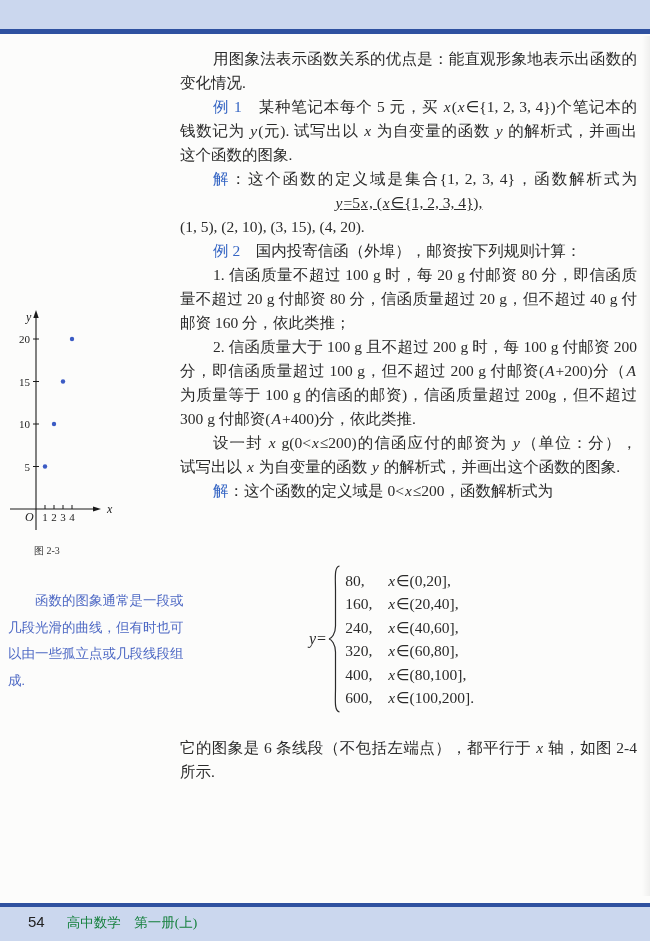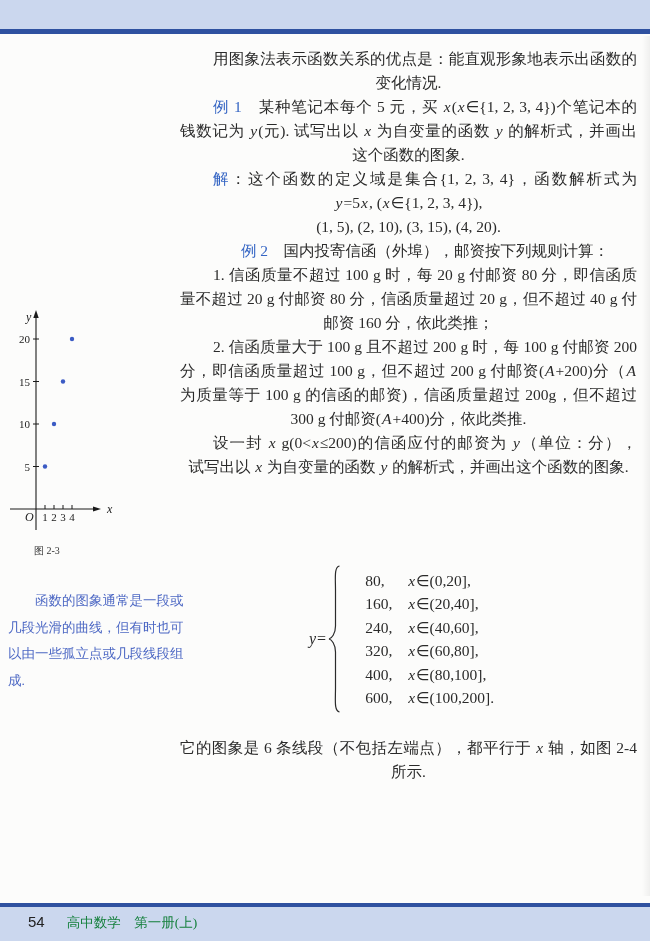--- a/index.html
+++ b/index.html
@@ -11,34 +11,34 @@
   .band-light{position:absolute;left:0;width:650px;}
   #top-band{top:0;height:29px;}
   #top-rule{position:absolute;left:0;top:29px;width:650px;height:5px;}
   #bottom-rule{position:absolute;left:0;top:903px;width:650px;height:4px;}
   #edge-shade{position:absolute;right:0;top:36px;width:8px;height:860px;
     background:linear-gradient(to right, rgba(0,0,0,0), rgba(0,0,0,0.05));}
 
   
   #main-lines{position:absolute;left:180px;top:47px;width:457px;}
   #main-lines-after{position:absolute;left:180px;top:736px;width:457px;}
-  .line{height:24px;line-height:24px;font-size:15.5px;white-space:nowrap;text-align:center;}
+  .line{height:24px;line-height:24px;font-size:15.5px;white-space:nowrap;}
   .line.jl{white-space:normal;text-align:justify;text-align-last:justify;}
   .line.ind{padding-left:33px;}
   .line.jl.ind{padding-left:33px;}
-  .line.ctr{text-align:right;text-align-last:center;white-space:nowrap;}
+  .line.ctr{text-align:right;text-align-last:center;white-space:nowrap;text-decoration:underline;}
   .var{font-style:italic;font-family:"Liberation Serif",serif;padding:0 1px;}
   .lbl{color:#3565c4;margin-top:8px;}
 
   
   #formula{position:absolute;left:308px;top:564px;display:flex;align-items:center;}
   #pw-lhs{font-size:16px;margin-right:2px;}
   #pw-brace{flex:none;margin-right:4px;}
   .pw-row{height:23.5px;line-height:23.5px;font-size:15.5px;white-space:nowrap;}
-  .pw-val{display:inline-block;width:42px;margin-left:20px;}
+  .pw-val{display:inline-block;width:42px;}
 
   
   #figure-wrap{position:absolute;left:4px;top:308px;width:115px;height:230px;}
   #fig-caption{position:absolute;left:34px;top:544px;font-size:10px;color:#333;}
   #fig-svg text{font-size:11px;font-family:"Liberation Serif",serif;fill:#222;}
   #fig-svg text.it{font-style:italic;font-size:12px;}
 
   
   #margin-note{position:absolute;left:8px;top:588px;width:172px;color:#4d68c4;}
   .note-line{height:26.5px;line-height:26.5px;font-size:13.5px;white-space:nowrap;}
@@ -114,20 +114,21 @@
       <div class="line ind"><span class="lbl">例 2</span><span>　国内投寄信函（外埠），邮资按下列规则计算：</span></div>
       <div class="line ind jl"><span>1. 信函质量不超过 100 g 时，每 20 g 付邮资 80 分，即信函质</span></div>
       <div class="line jl"><span>量不超过 20 g 付邮资 80 分，信函质量超过 20 g，但不超过 40 g 付</span></div>
       <div class="line "><span>邮资 160 分，依此类推；</span></div>
       <div class="line ind jl"><span>2. 信函质量大于 100 g 且不超过 200 g 时，每 100 g 付邮资 200</span></div>
       <div class="line jl"><span>分，即信函质量超过 100 g，但不超过 200 g 付邮资(</span><span class="var">A</span><span>+200)分（</span><span class="var">A</span></div>
       <div class="line jl"><span>为质量等于 100 g 的信函的邮资)，信函质量超过 200g，但不超过</span></div>
       <div class="line "><span>300 g 付邮资(</span><span class="var">A</span><span>+400)分，依此类推.</span></div>
       <div class="line ind jl"><span>设一封 </span><span class="var">x</span><span> g(0&lt;</span><span class="var">x</span><span>≤200)的信函应付的邮资为 </span><span class="var">y</span><span>（单位：分），</span></div>
       <div class="line "><span>试写出以 </span><span class="var">x</span><span> 为自变量的函数 </span><span class="var">y</span><span> 的解析式，并画出这个函数的图象.</span></div>
+      <div class="line ind"><span class="lbl">解</span><span>：这个函数的定义域是 0&lt;</span><span class="var">x</span><span>≤200，函数解析式为</span></div>
     </div>
 
   <div id="formula">
     <span id="pw-lhs"><span class="var">y</span><span>=</span></span>
     <svg id="pw-brace" width="13" height="150" viewBox="0 0 13 150">
       <path d="M11.5,2 C6,3 7.5,14 7.5,26 L7.5,62 C7.5,70 3.5,74.5 1,75 C3.5,75.5 7.5,80 7.5,88 L7.5,124 C7.5,136 6,147 11.5,148" fill="none" stroke="#2a2a2a" stroke-width="1.2"></path>
     </svg>
     <div id="pw-rows">
         <div class="pw-row"><span class="pw-val">80,</span><span class="var">x</span><span>∈(0,20],</span></div>
         <div class="pw-row"><span class="pw-val">160,</span><span class="var">x</span><span>∈(20,40],</span></div>

